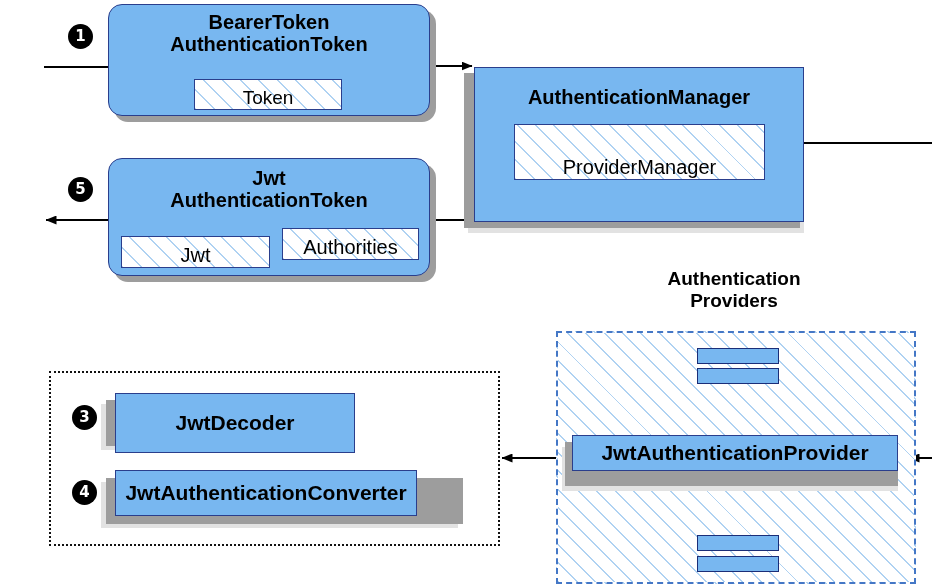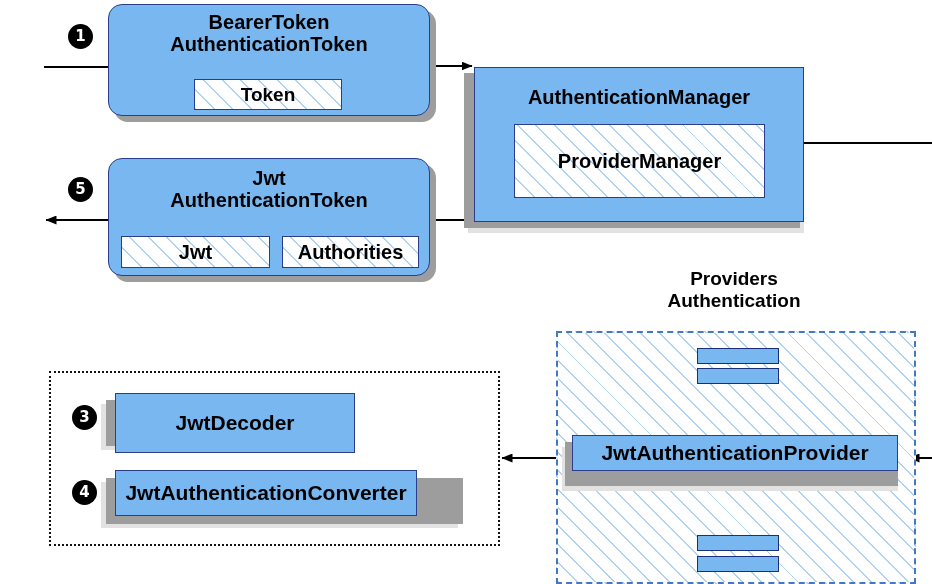--- a/index.html
+++ b/index.html
@@ -46,23 +46,23 @@
     background-image:repeating-linear-gradient(
        45deg,
        #AFD2F2 0px, #AFD2F2 1.4px,
        rgba(255,255,255,0) 1.4px, rgba(255,255,255,0) 13px);
   }
   .inner-hatch{
     position:absolute;
     border:1.5px solid #2A3E8C;
     box-sizing:border-box;
     display:flex;
-    align-items:center;
+    align-items:flex-end;
     justify-content:center;
-    font-weight:bold;
+    font-weight:normal;
     color:#000;
   }
 
   
   .dashed-group{
     position:absolute;
     box-sizing:border-box;
     border:2px dashed #4477C6;
   }
   .dotted-group{
@@ -153,47 +153,47 @@
 
   <div class="step" style="left:24px;top:24px;">
     <span>1</span>
   </div>
 
   <div class="shadow-plate light" style="left:424px;top:78px;width:336px;height:155px;"></div>
   <div class="shadow-plate" style="left:420px;top:73px;width:336px;height:155px;"></div>
   <div class="blue-box" style="left:430px;top:67px;width:330px;height:155px;flex-direction:column;justify-content:flex-start;padding-top:18px;font-size:20px;">
     <div>AuthenticationManager</div>
   </div>
-  <div class="inner-hatch hatch" style="left:470px;top:124px;width:251px;height:74px;font-size:20px;">
+  <div class="inner-hatch hatch" style="left:470px;top:124px;width:251px;height:56px;font-size:20px;">
     <span>ProviderManager</span>
   </div>
 
   <div class="step" style="left:893px;top:275px;">
     <span>2</span>
   </div>
 
   <div class="shadow-plate rounded" style="left:70px;top:164px;width:322px;height:118px;"></div>
   <div class="blue-box rounded" style="left:64px;top:158px;width:322px;height:118px;flex-direction:column;justify-content:flex-start;padding-top:8px;font-size:20px;">
     <div>Jwt</div>
     <div>AuthenticationToken</div>
   </div>
   <div class="inner-hatch hatch" style="left:77px;top:236px;width:149px;height:32px;font-size:20px;">
     <span>Jwt</span>
   </div>
-  <div class="inner-hatch hatch" style="left:238px;top:236px;width:137px;height:32px;font-size:20px;">
+  <div class="inner-hatch hatch" style="left:238px;top:228px;width:137px;height:32px;font-size:20px;">
     <span>Authorities</span>
   </div>
 
   <div class="step" style="left:24px;top:177px;">
     <span>5</span>
   </div>
 
   <div class="free-label" style="left:540px;top:268px;width:300px;font-size:19px;">
+    <div>Authentication</div>
     <div>Providers</div>
-    <div>Authentication</div>
   </div>
 
   <div class="dashed-group hatch" style="left:512px;top:331px;width:360px;height:253px;"></div>
 
   <div class="stub-bar" style="left:653px;top:348px;width:82px;height:16px;"></div>
   <div class="stub-bar" style="left:653px;top:368px;width:82px;height:16px;"></div>
 
   <div class="shadow-plate light" style="left:518px;top:447px;width:336px;height:44px;"></div>
   <div class="shadow-plate" style="left:521px;top:442px;width:333px;height:44px;"></div>
   <div class="blue-box" style="left:528px;top:435px;width:326px;height:36px;font-size:21px;">

